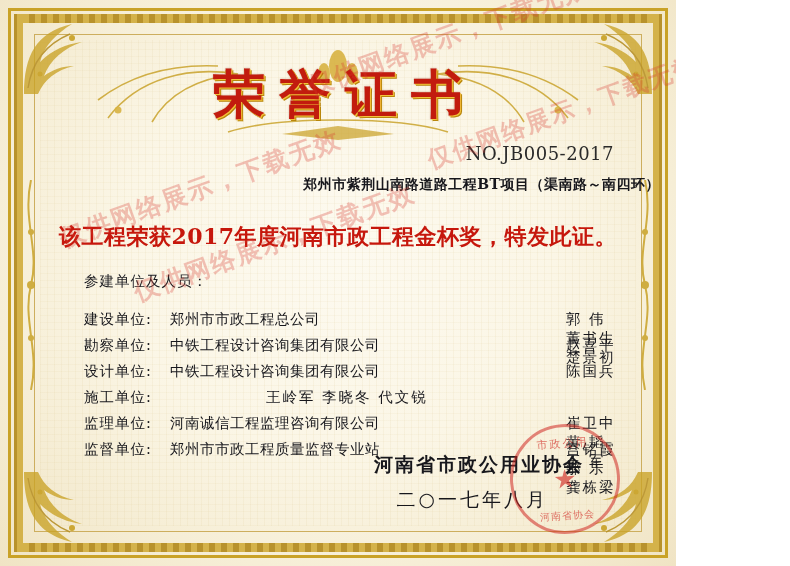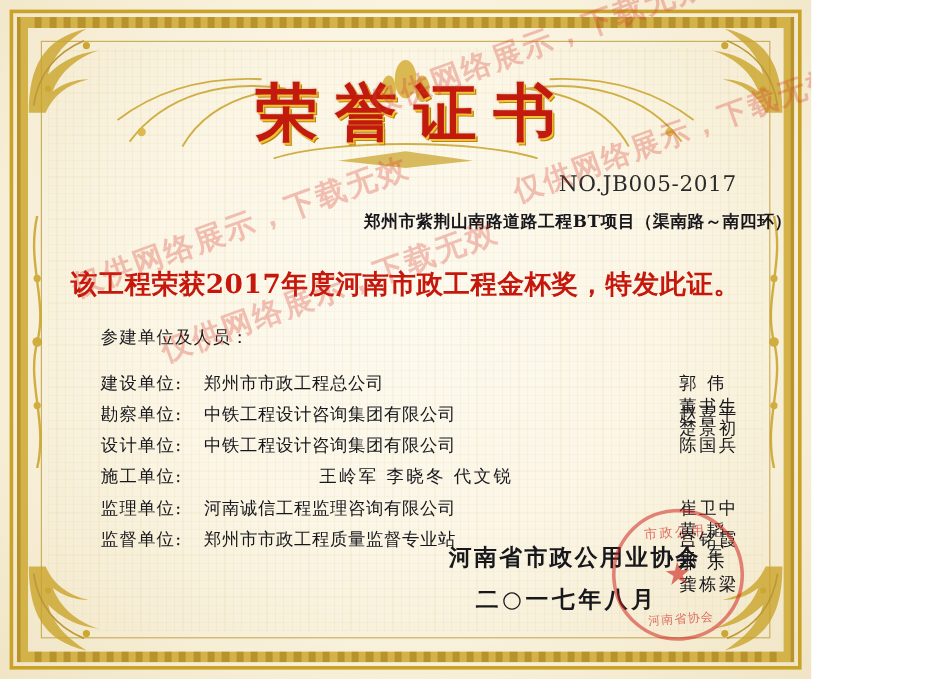--- a/index.html
+++ b/index.html
@@ -200,21 +200,21 @@
     color: #17171c;
     letter-spacing: 2px;
   }
   .issue-date {
     position: absolute;
     right: 128px;
     top: 487px;
     text-align: right;
     font-family: "DejaVu Serif", "Liberation Serif", serif;
     font-size: 19px;
-    font-weight: bold;
+    font-weight: normal;
     color: #17171c;
     letter-spacing: 3px;
   }
 
   
   .seal {
     position: absolute;
     left: 510px;
     top: 424px;
     width: 104px;

